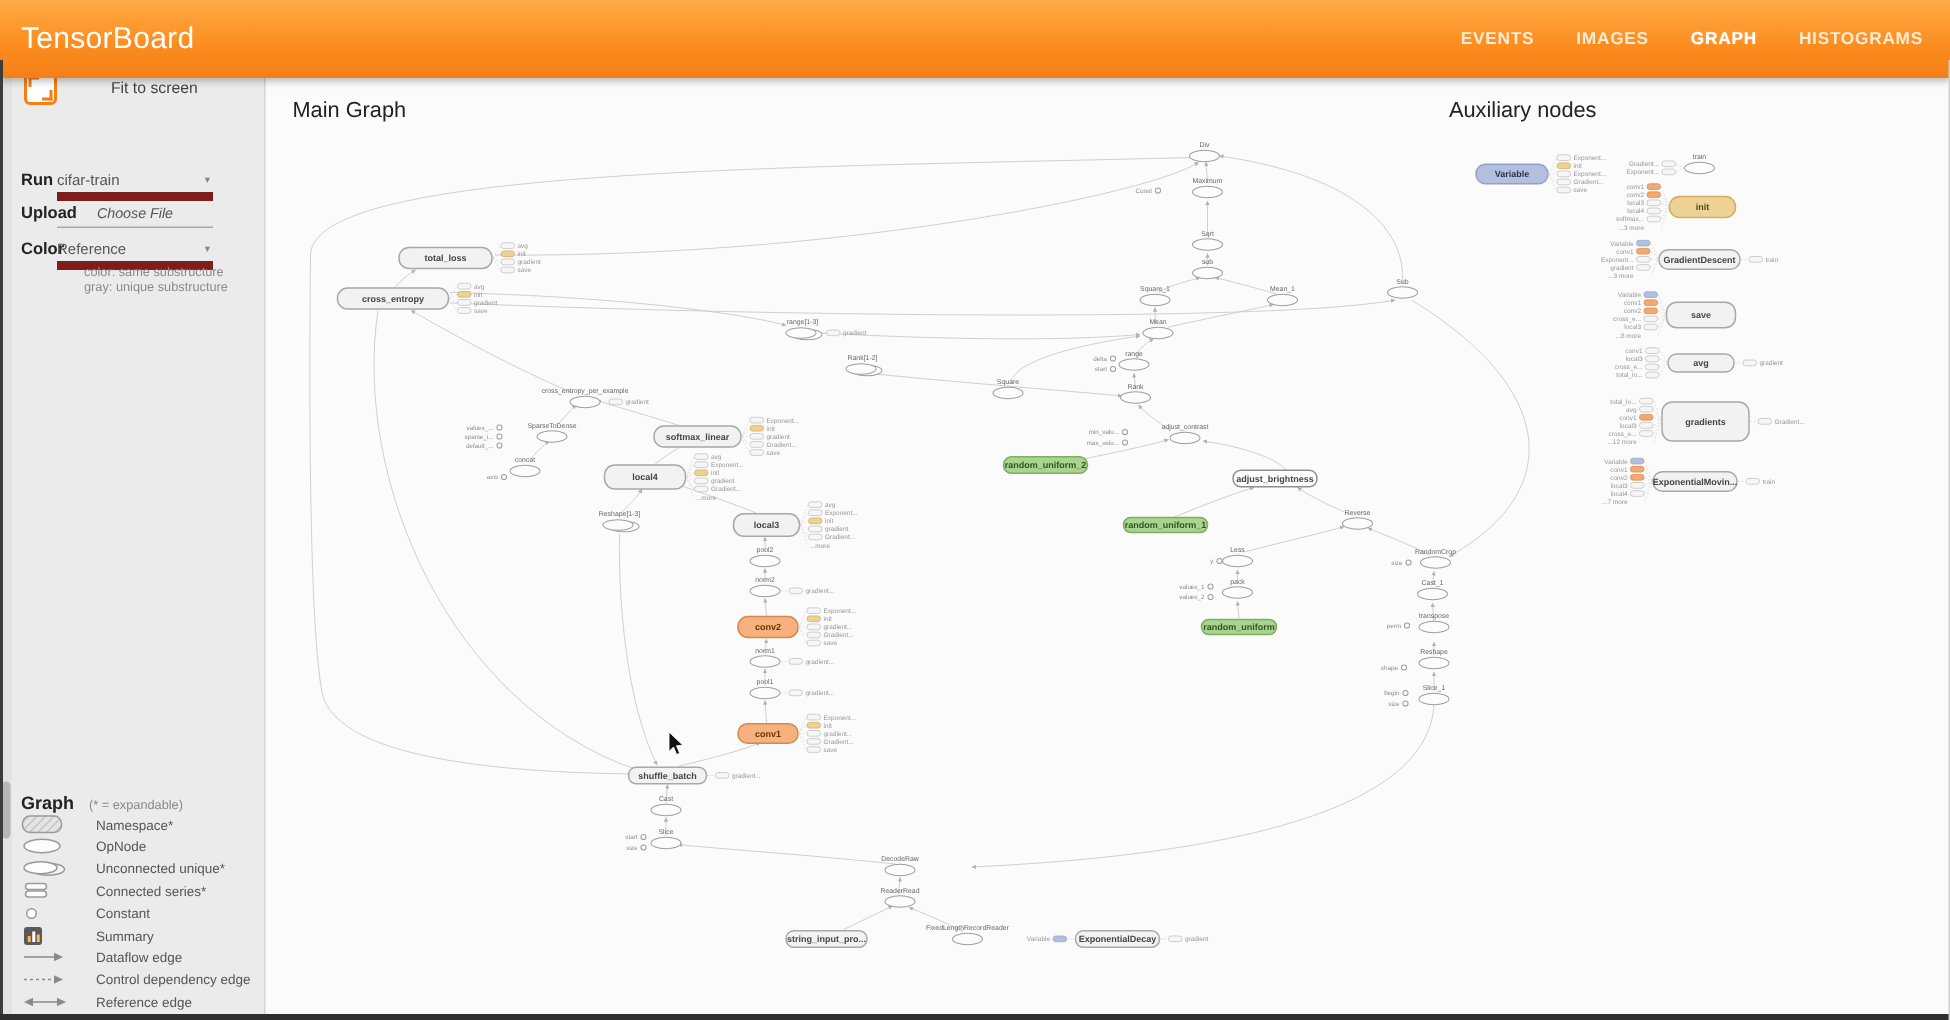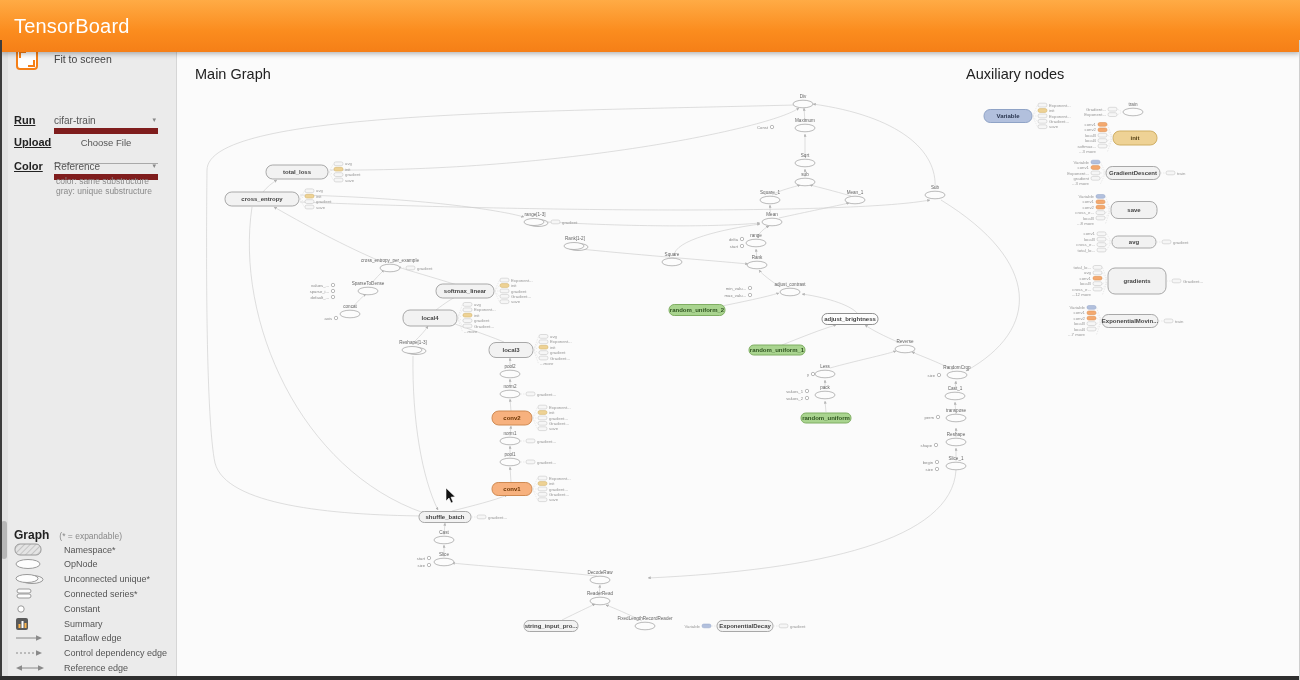--- a/index.html
+++ b/index.html
@@ -19,28 +19,28 @@
   .sidebar{position:absolute;top:40px;left:0;width:176px;height:640px;background:#ebebeb;
            z-index:20;border-right:1px solid #d6d6d6;}
   .sb-scroll-track{position:absolute;left:0;top:0;width:8px;height:100%;background:#e3e3e3;}
   .sb-scroll-thumb{position:absolute;left:1px;top:481px;width:6px;height:38px;background:#b7b7b7;border-radius:3px;}
   .fit-row{position:absolute;left:16px;top:8px;display:flex;align-items:center;gap:16px;cursor:pointer;}
   .fit-icon{width:18px;height:18px;border:2.5px solid #f57f17;border-radius:4px;position:relative;background:#fff;}
   .fit-icon:before{content:"";position:absolute;left:1px;top:1px;width:5px;height:5px;
                    border-left:2px solid #f57f17;border-top:2px solid #f57f17;}
   .fit-icon:after{content:"";position:absolute;right:1px;bottom:1px;width:5px;height:5px;
                   border-right:2px solid #f57f17;border-bottom:2px solid #f57f17;}
-  .fit-label{font-size:10.5px;color:#444;}
+  .fit-label{font-size:10.5px;color:#444;margin-left:20px;}
   .field-row{position:absolute;left:14px;display:flex;align-items:baseline;}
-  .field-label{font-size:11px;font-weight:700;color:#222;width:40px;text-decoration:underline;}
+  .field-label{font-size:11px;font-weight:700;color:#222;width:24px;}
   .field-value{font-size:10px;color:#555;width:104px;border-bottom:6px solid #7f1d1d;
                padding-bottom:2px;position:relative;cursor:pointer;}
   .caret{position:absolute;right:2px;top:1px;font-size:7px;color:#888;}
   .upload-btn{font-size:9.5px;color:#555;width:104px;text-align:center;border-bottom:1px solid #a9a9a9;
-              padding-bottom:15px;cursor:pointer;}
+              padding-bottom:3px;cursor:pointer;font-style:italic;}
   .color-note{position:absolute;left:56px;font-size:8.5px;color:#8a8a8a;line-height:10.5px;}
   .legend{position:absolute;left:14px;top:488px;width:158px;}
   .legend-head{display:flex;align-items:baseline;gap:10px;}
   .legend-title{font-size:12px;font-weight:700;color:#222;}
   .legend-note{font-size:8.5px;color:#888;}
   .legend-item{display:flex;align-items:center;height:14.2px;margin-top:0.6px;}
   .legend-icon{width:34px;display:flex;justify-content:flex-start;align-items:center;}
   .legend-label{font-size:9px;color:#555;padding-left:16px;}
 
   
@@ -59,20 +59,26 @@
   
   .edge-left{position:absolute;left:0;top:40px;bottom:0;width:2px;background:#3c3c3c;z-index:40;}
   .edge-bottom{position:absolute;left:0;right:0;bottom:0;height:4px;background:#2f2f2f;z-index:40;}
   .edge-right{position:absolute;right:0;top:40px;bottom:0;width:1px;background:#cfcfcf;z-index:40;}
 </style>
 </head>
 <body>
 
 <div class="header">
   <div class="app-title">TensorBoard</div>
+  <div class="nav">
+    <div class="nav-item">EVENTS</div>
+    <div class="nav-item">IMAGES</div>
+    <div class="nav-item active">GRAPH</div>
+    <div class="nav-item">HISTOGRAMS</div>
+  </div>
 </div>
 
 <div class="sidebar">
   <div class="sb-scroll-track">
     <div class="sb-scroll-thumb"></div>
   </div>
 
   <div class="fit-row">
     <div class="fit-icon"></div>
     <div class="fit-label">Fit to screen</div>

